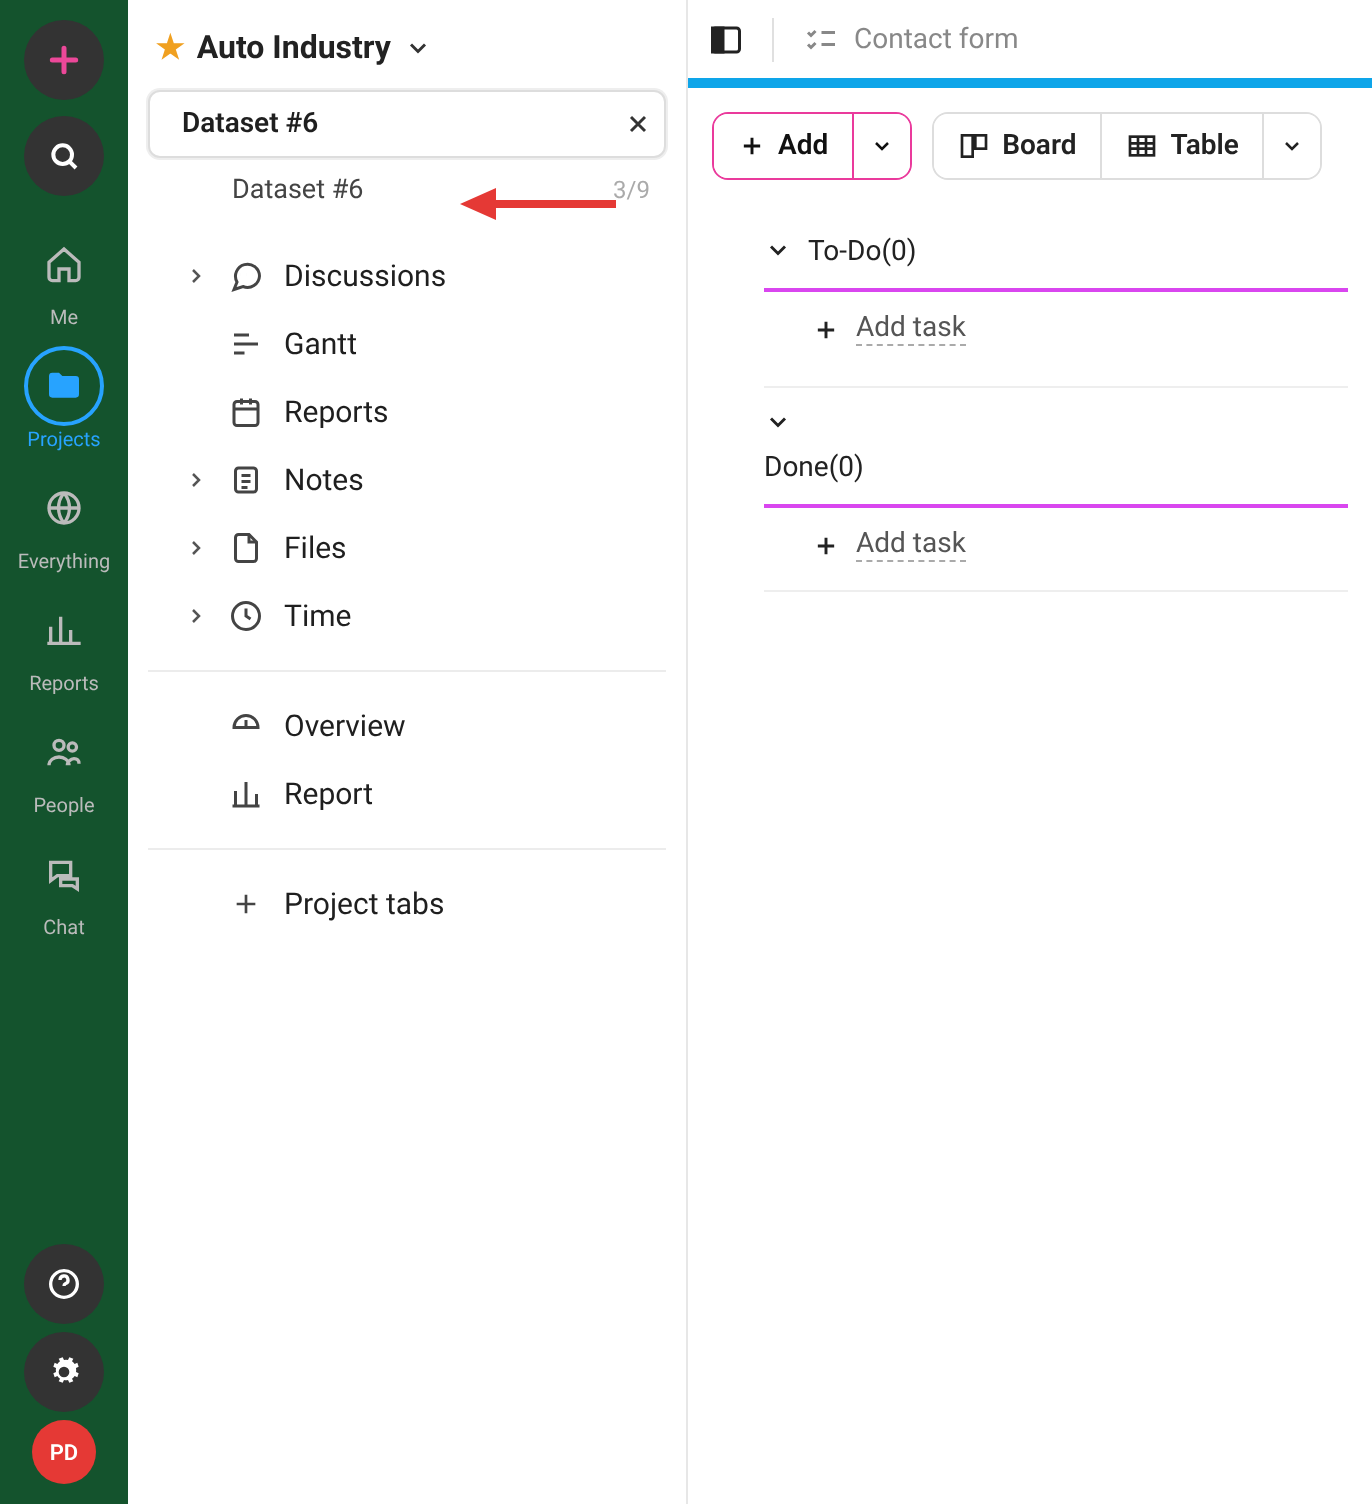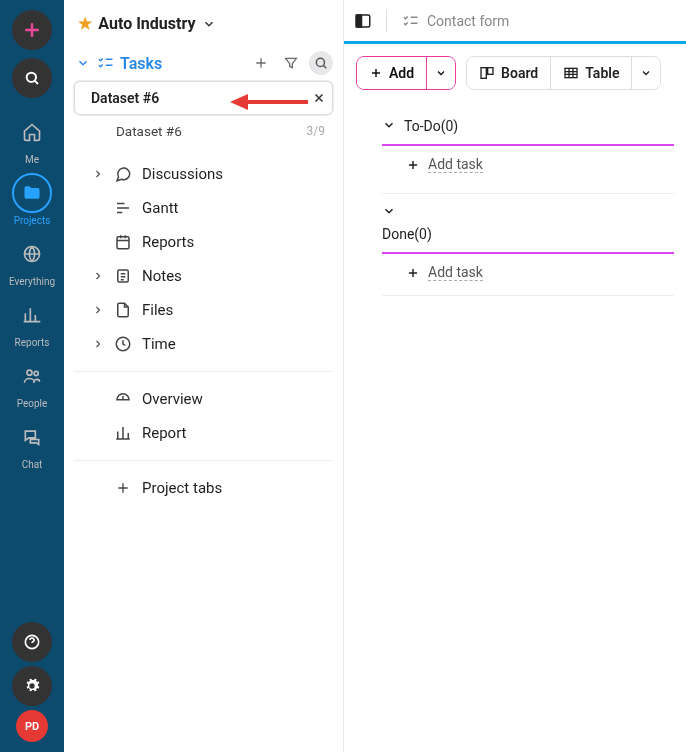--- a/index.html
+++ b/index.html
@@ -1,20 +1,20 @@
 <!DOCTYPE html>
 <html><head>
 <meta charset="utf-8">
 <style>
   * { box-sizing: border-box; margin: 0; padding: 0; }
   body { font-family: -apple-system, BlinkMacSystemFont, "Segoe UI", Roboto, sans-serif; font-size: 14px; color: #222; background: #fff; width: 686px; height: 752px; overflow: hidden; }
   .app { display: flex; height: 752px; }
 
   
-  .rail { width: 64px; background: #0c4a6e; display: flex; flex-direction: column; align-items: center; padding-top: 10px; gap: 8px; position: relative; }
+  .rail { width: 64px; background: #14532d; display: flex; flex-direction: column; align-items: center; padding-top: 10px; gap: 8px; position: relative; }
   .rail-btn { width: 40px; height: 40px; border-radius: 50%; display: flex; flex-direction: column; align-items: center; justify-content: center; color: #ccc; cursor: pointer; }
   .rail-btn.bg { background: #333; }
   .rail-btn.plus { background: #333; }
   .rail-btn.plus svg path { stroke: #ec4899; }
   .rail-item { display: flex; flex-direction: column; align-items: center; gap: 2px; color: #bbb; width: 64px; }
   .rail-item.active { color: #27a3ff; }
   .rail-item .rail-icon { width: 40px; height: 40px; border-radius: 50%; display: flex; align-items: center; justify-content: center; }
   .rail-item.active .rail-icon { border: 2px solid #27a3ff; }
   .rail-lbl { font-size: 10px; line-height: 11px; text-align: center; }
   .rail-bottom { position: absolute; bottom: 10px; display: flex; flex-direction: column; gap: 4px; align-items: center; }
@@ -36,21 +36,21 @@
   .row.child { padding-left: 42px; color:#444; font-size:13.5px; justify-content:space-between;}
   .row.child .cnt { color:#aaa; font-size:12px;}
   .divider { height:1px; background:#ececec; margin:10px 0; }
   .row.sub { font-size:15px;}
   .closex { margin-left:auto; color:#444;}
   .arrow-annot { position:absolute; color:#e53935; left:166px; top:90px; pointer-events:none;}
   .side-wrap { position:relative;}
 
   
   .main { flex:1; display:flex; flex-direction:column; }
-  .topbar { height:44px; border-bottom:3px solid #0ea5e9; display:flex; align-items:center; padding: 0 10px; gap:14px;}
+  .topbar { height:44px; border-bottom:5px solid #0ea5e9; display:flex; align-items:center; padding: 0 10px; gap:14px;}
   .vsep { width:1px; height:22px; background:#e0e0e0;}
   .cf { display:flex; align-items:center; gap:8px; color:#888;}
   .ctrl-row { display:flex; gap:10px; padding:12px;}
   .btnseg { display:flex; border:1px solid #ddd; border-radius:8px; overflow:hidden; height:34px;}
   .btnseg.pink { border-color:#ea3a9c;}
   .seg { display:flex; align-items:center; gap:6px; padding:0 12px; font-weight:600; font-size:14px; background:#fff;}
   .seg.dd { padding:0 8px; border-left:1px solid #ddd;}
   .btnseg.pink .seg { color:#111;}
   .btnseg.pink .seg.dd { border-left-color:#ea3a9c;}
   .section { padding: 6px 12px; }
@@ -155,49 +155,20 @@
 
   <div class="side side-wrap">
     <div class="proj-title">
       <span class="star">★</span>
       <span>Auto Industry</span>
       <svg width="14" height="14" viewBox="0 0 24 24" fill="none" stroke="#333" stroke-width="2.5">
           <path d="M6 9l6 6 6-6"></path>
         </svg>
     </div>
 
-    <div class="sec-head">
-      <div class="sec-head-left">
-        <svg width="14" height="14" viewBox="0 0 24 24" fill="none" stroke="#2888e6" stroke-width="2.5">
-            <path d="M6 9l6 6 6-6"></path>
-          </svg>
-        <svg width="18" height="18" viewBox="0 0 24 24" fill="none" stroke="#2888e6" stroke-width="2">
-            <path d="M9 6l-3 3-2-2M9 14l-3 3-2-2M13 7h9M13 15h9"></path>
-          </svg>
-        <span>Tasks</span>
-      </div>
-      <div class="sec-head-right">
-        <div class="ic-btn">
-          <svg width="16" height="16" viewBox="0 0 24 24" fill="none" stroke="#6a6a6a" stroke-width="2">
-              <path d="M12 5v14M5 12h14"></path>
-            </svg>
-        </div>
-        <div class="ic-btn">
-          <svg width="16" height="16" viewBox="0 0 24 24" fill="none" stroke="#6a6a6a" stroke-width="2">
-              <path d="M4 5h16l-6 8v6l-4-2v-4z"></path>
-            </svg>
-        </div>
-        <div class="ic-btn hl">
-          <svg width="14" height="14" viewBox="0 0 24 24" fill="none" stroke="#555" stroke-width="2.5">
-              <circle cx="11" cy="11" r="7"></circle>
-              <path d="M21 21l-5-5"></path>
-            </svg>
-        </div>
-      </div>
-    </div>
 
     <div class="row active">
       <span>Dataset #6</span>
       <span class="closex">
         <svg width="14" height="14" viewBox="0 0 24 24" fill="none" stroke="#333" stroke-width="2.5">
             <path d="M6 6l12 12M18 6L6 18"></path>
           </svg>
       </span>
     </div>
 

